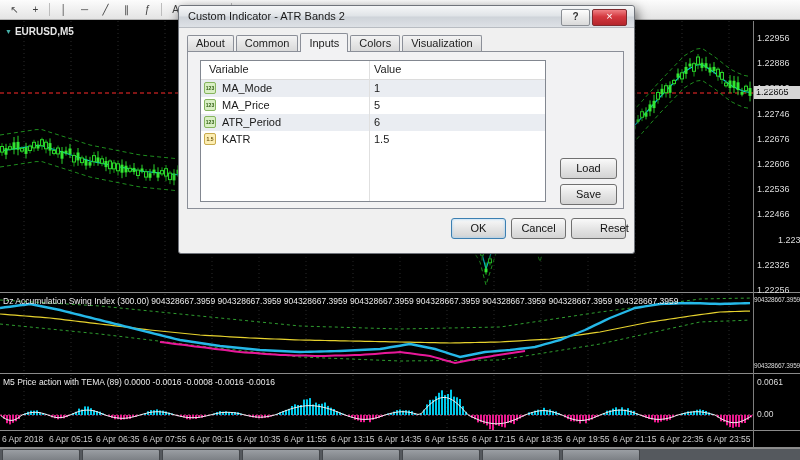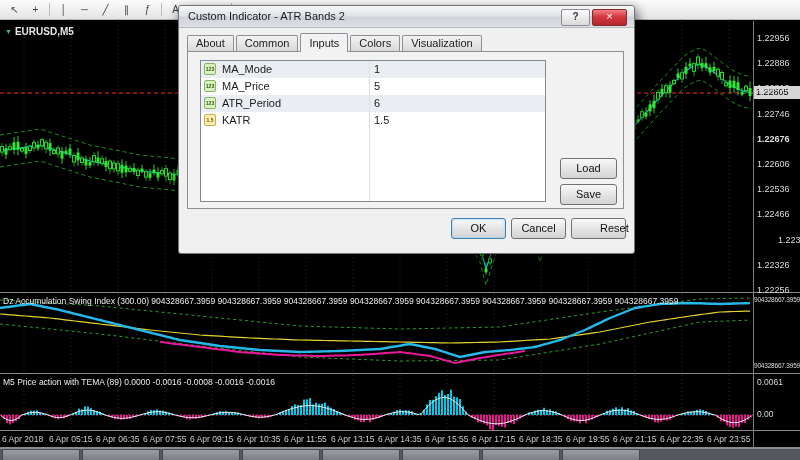--- a/index.html
+++ b/index.html
@@ -873,20 +873,24 @@
     </div>
     <div class="dlg-tabs">
         <div class="tab">About</div>
         <div class="tab">Common</div>
         <div class="tab active">Inputs</div>
         <div class="tab">Colors</div>
         <div class="tab">Visualization</div>
       </div>
     <div class="tab-page">
       <div class="ptable">
+        <div class="phead">
+          <span class="ph1">Variable</span>
+          <span class="ph2">Value</span>
+        </div>
         <div>
             <div class="prow alt">
               <span class="picon">123</span>
               <span class="pname">MA_Mode</span>
               <span class="pvalue">1</span>
             </div>
             <div class="prow">
               <span class="picon">123</span>
               <span class="pname">MA_Price</span>
               <span class="pvalue">5</span>
@@ -909,20 +913,20 @@
     </div>
     <div class="btn btn-ok default">OK</div>
     <div class="btn btn-cancel">Cancel</div>
     <div class="btn btn-reset">Reset</div>
   </div>
 
 <div class="price-label" style="top: 33px;">1.22956</div>
     <div class="price-label" style="top: 58.2px;">1.22886</div>
     <div class="price-label" style="top: 83.4px;">1.22816</div>
     <div class="price-label" style="top: 108.6px;">1.22746</div>
-    <div class="price-label" style="top: 133.8px; font-weight: bold;">1.22676</div>
+    <div class="price-label" style="top: 133.8px;">1.22676</div>
     <div class="price-label" style="top: 159px;">1.22606</div>
     <div class="price-label" style="top: 184.2px;">1.22536</div>
     <div class="price-label" style="top: 209.4px;">1.22466</div>
     <div class="price-label" style="top: 234.6px; margin-left: 21px;">1.22396</div>
     <div class="price-label" style="top: 259.8px;">1.22326</div>
     <div class="price-label" style="top: 285px;">1.22256</div>
   </div>
 
 </body></html>

